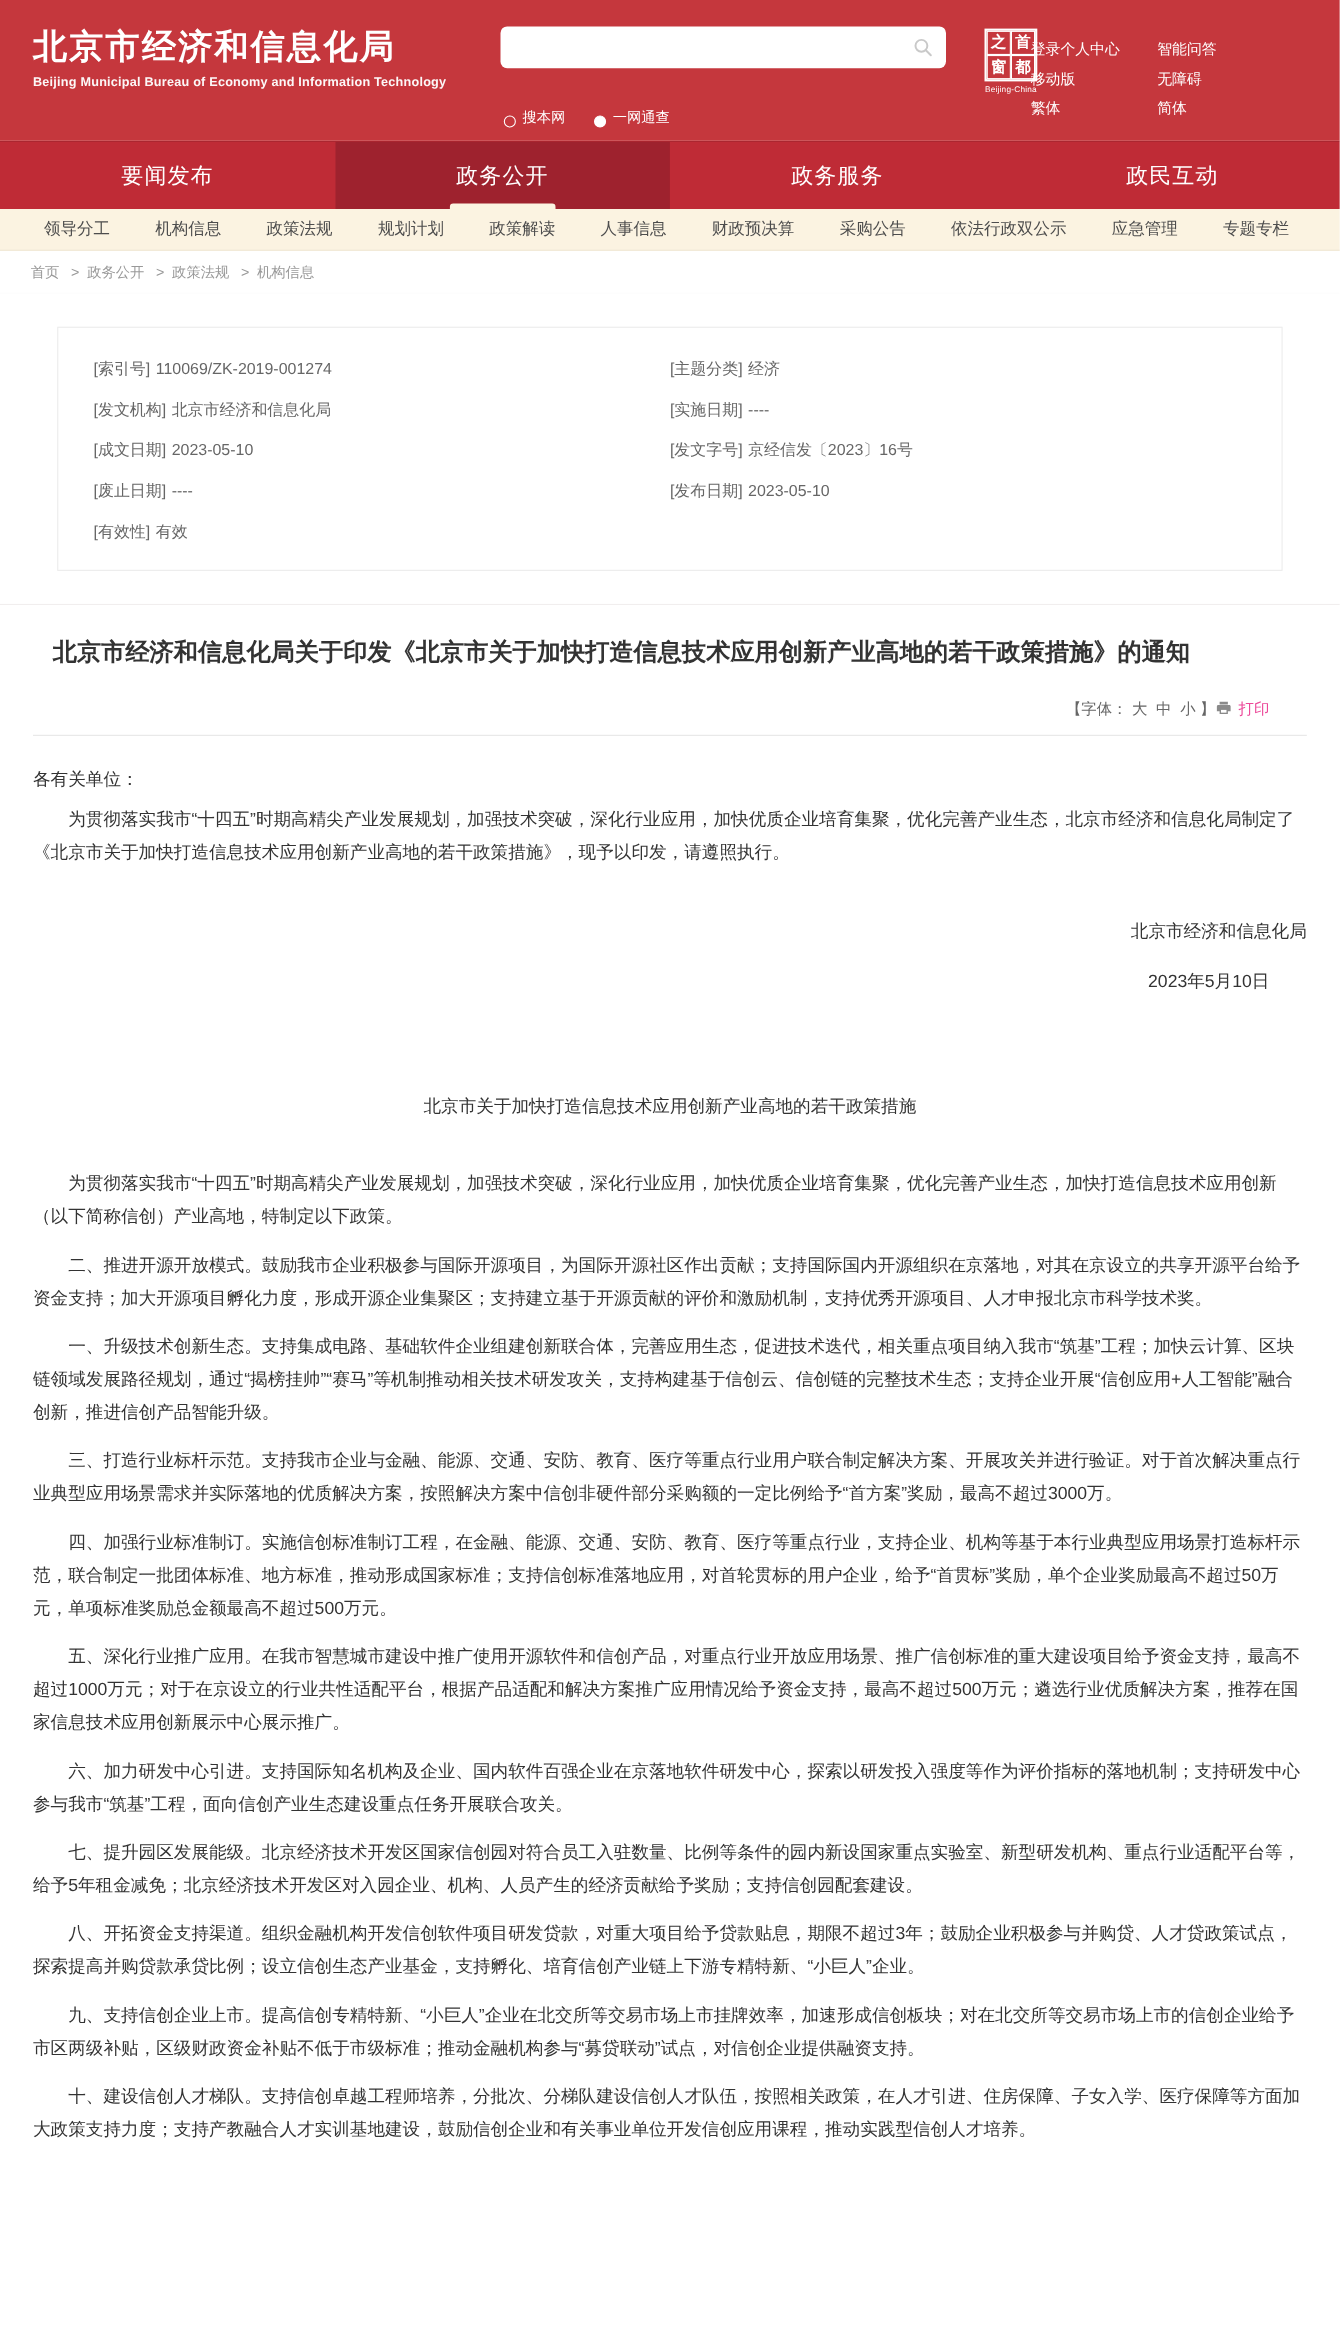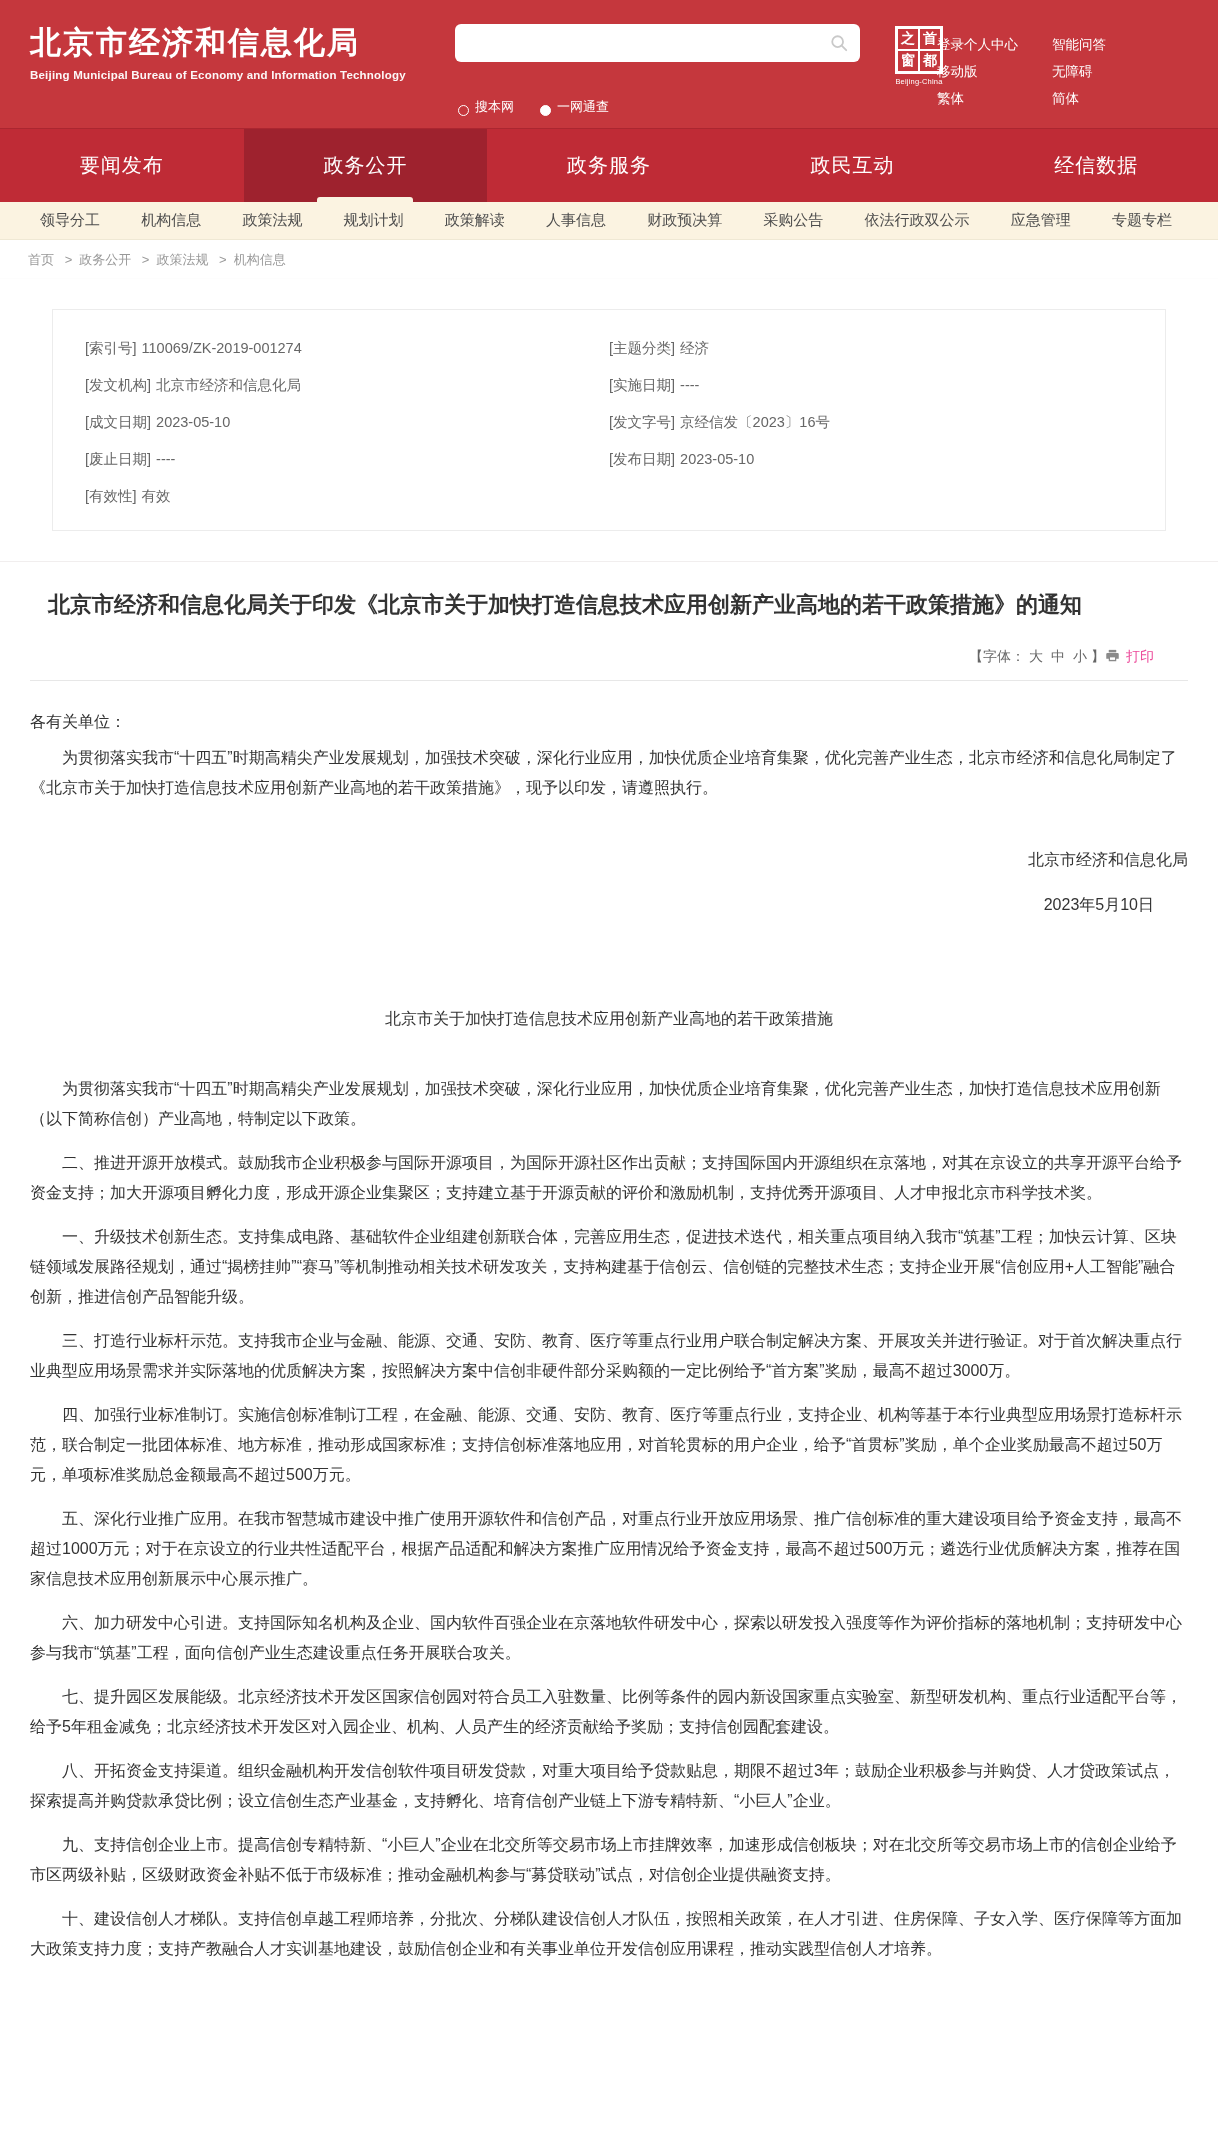--- a/index.html
+++ b/index.html
@@ -30,21 +30,21 @@
   }
   .seal-grid span {
     display:flex; align-items:center; justify-content:center;
     color:#fff; font-size:14px; font-weight:bold; border:0.5px solid #fff;
   }
   .seal-caption { margin-top:3px; font-size:7.5px; color:#fff; letter-spacing:.2px; }
   .quick-links { position:absolute; left:937px; top:36px; display:flex; gap:34px;font-family:Liberation Serif, serif; }
   .ql-col { display:flex; flex-direction:column; gap:9px; }
   .ql-item { color:#fff; font-size:13.5px; cursor:pointer; white-space:nowrap; }
   
-  .nav { display:flex; height:74px; background:#bf2b36; border-top:1px solid rgba(0,0,0,.10); }
+  .nav { display:flex; height:62px; background:#bf2b36; border-top:1px solid rgba(0,0,0,.10); }
   .nav-item {
     flex:1; position:relative; display:flex; align-items:center; justify-content:center;
     color:#fff; font-size:20px; letter-spacing:1px; cursor:pointer;
   }
   .nav-item.active { background:#9e222e; }
   .tab-indicator { display:none; position:absolute; bottom:0; left:50%; transform:translateX(-50%);
     width:96px; height:5px; border-radius:3px 3px 0 0; background:#fbf3e1; }
   .nav-item.active .tab-indicator { display:block; }
   
   .subnav {
@@ -158,24 +158,20 @@
       <i class="tab-indicator"></i>
     </div>
     <div class="nav-item">
       <span>政务服务</span>
 
     </div>
     <div class="nav-item">
       <span>政民互动</span>
 
     </div>
-    <div class="nav-item">
-      <span>经信数据</span>
-
-    </div>
   </div>
 
 <div class="subnav">
 
 <a class="subnav-item">领导分工</a>
     <a class="subnav-item">机构信息</a>
     <a class="subnav-item">政策法规</a>
     <a class="subnav-item">规划计划</a>
     <a class="subnav-item">政策解读</a>
     <a class="subnav-item">人事信息</a>

